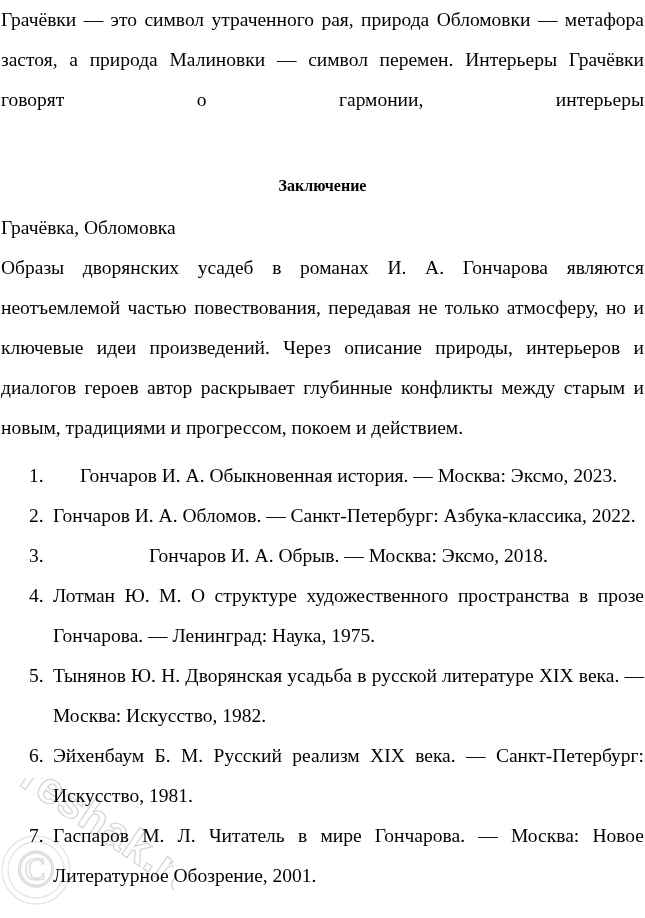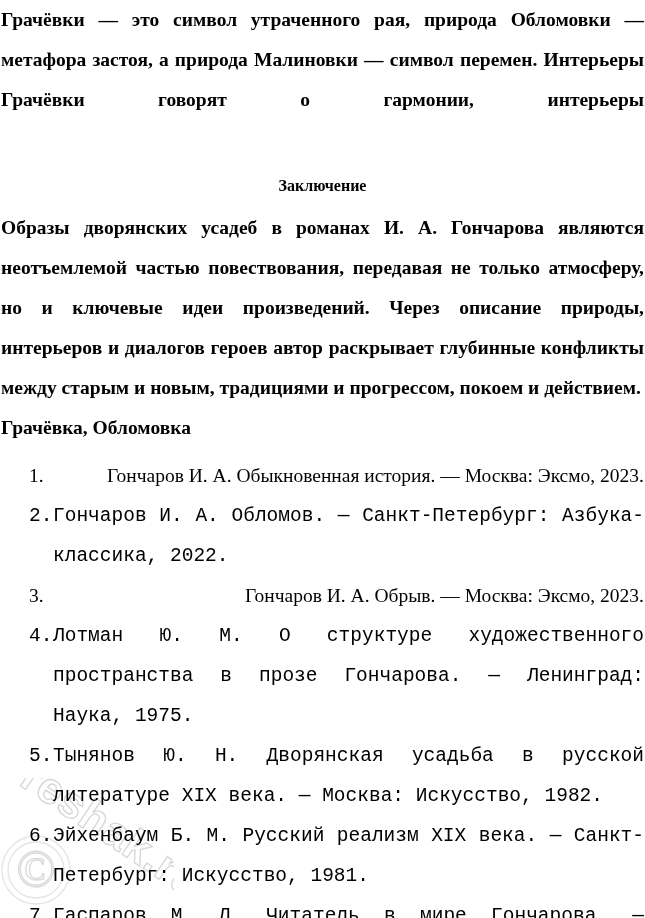--- a/index.html
+++ b/index.html
@@ -32,21 +32,20 @@
   p.para {
     margin: 0;
     font-size: 19.5px;
     line-height: 40px;
     text-align: justify;
     text-justify: inter-word;
     letter-spacing: 0;
     word-spacing: 0;
     -webkit-hyphens: none;
     hyphens: none;
-    font-weight: bold;
   }
   p.para.flow {
     
   }
   p.para.last-left {
     text-align: left;
   }
 
   
   p.para.flow::after {
@@ -91,26 +90,25 @@
     content: counter(refnum) ".";
     position: absolute;
     left: 28px;
     top: 0;
     width: 24px;
     text-align: left;
     font-size: 19.5px;
     line-height: 40px;
   }
   ol.refs > li.single {
-    text-align: right;
+    text-align: center;
   }
   
   ol.refs > li.multi {
     text-align: justify;
-    font-family: Liberation Mono, monospace;
   }
 
   
   .watermark {
     position: absolute;
     left: -16px;
     top: 778px;
     width: 190px;
     height: 150px;
     z-index: 1;
@@ -140,33 +138,33 @@
   <div class="doc-body">
 
     <p class="para flow">Грачёвки — это символ утраченного рая, природа Обломовки — метафора застоя, а природа Малиновки — символ перемен. Интерьеры Грачёвки говорят о гармонии, интерьеры</p>
 
     <div class="gap-sm"></div>
 
     <h2 class="heading">Заключение</h2>
 
     <div class="gap-xs"></div>
 
+    <p class="para last-left">Грачёвка, Обломовка</p>
+
     <p class="para">Образы дворянских усадеб в романах И. А. Гончарова являются неотъемлемой частью повествования, передавая не только атмосферу, но и ключевые идеи произведений. Через описание природы, интерьеров и диалогов героев автор раскрывает глубинные конфликты между старым и новым, традициями и прогрессом, покоем и действием.</p>
-
-    <p class="para last-left">Грачёвка, Обломовка</p>
 
     <div class="gap-sm"></div>
 
 
     <div class="gap-xs"></div>
 
     <ol class="refs">
       <li class="single">Гончаров И. А. Обыкновенная история. — Москва: Эксмо, 2023.</li>
       <li class="multi">Гончаров И. А. Обломов. — Санкт-Петербург: Азбука-классика, 2022.</li>
-      <li class="single">Гончаров И. А. Обрыв. — Москва: Эксмо, 2023.</li>
+      <li class="single">Гончаров И. А. Обрыв. — Москва: Эксмо, 2018.</li>
       <li class="multi">Лотман Ю. М. О структуре художественного пространства в прозе Гончарова. — Ленинград: Наука, 1975.</li>
       <li class="multi">Тынянов Ю. Н. Дворянская усадьба в русской литературе XIX века. — Москва: Искусство, 1982.</li>
       <li class="multi">Эйхенбаум Б. М. Русский реализм XIX века. — Санкт-Петербург: Искусство, 1981.</li>
       <li class="multi">Гаспаров М. Л. Читатель в мире Гончарова. — Москва: Новое Литературное Обозрение, 2001.</li>
     </ol>
 
   </div>
 </div>
 
 </body></html>

